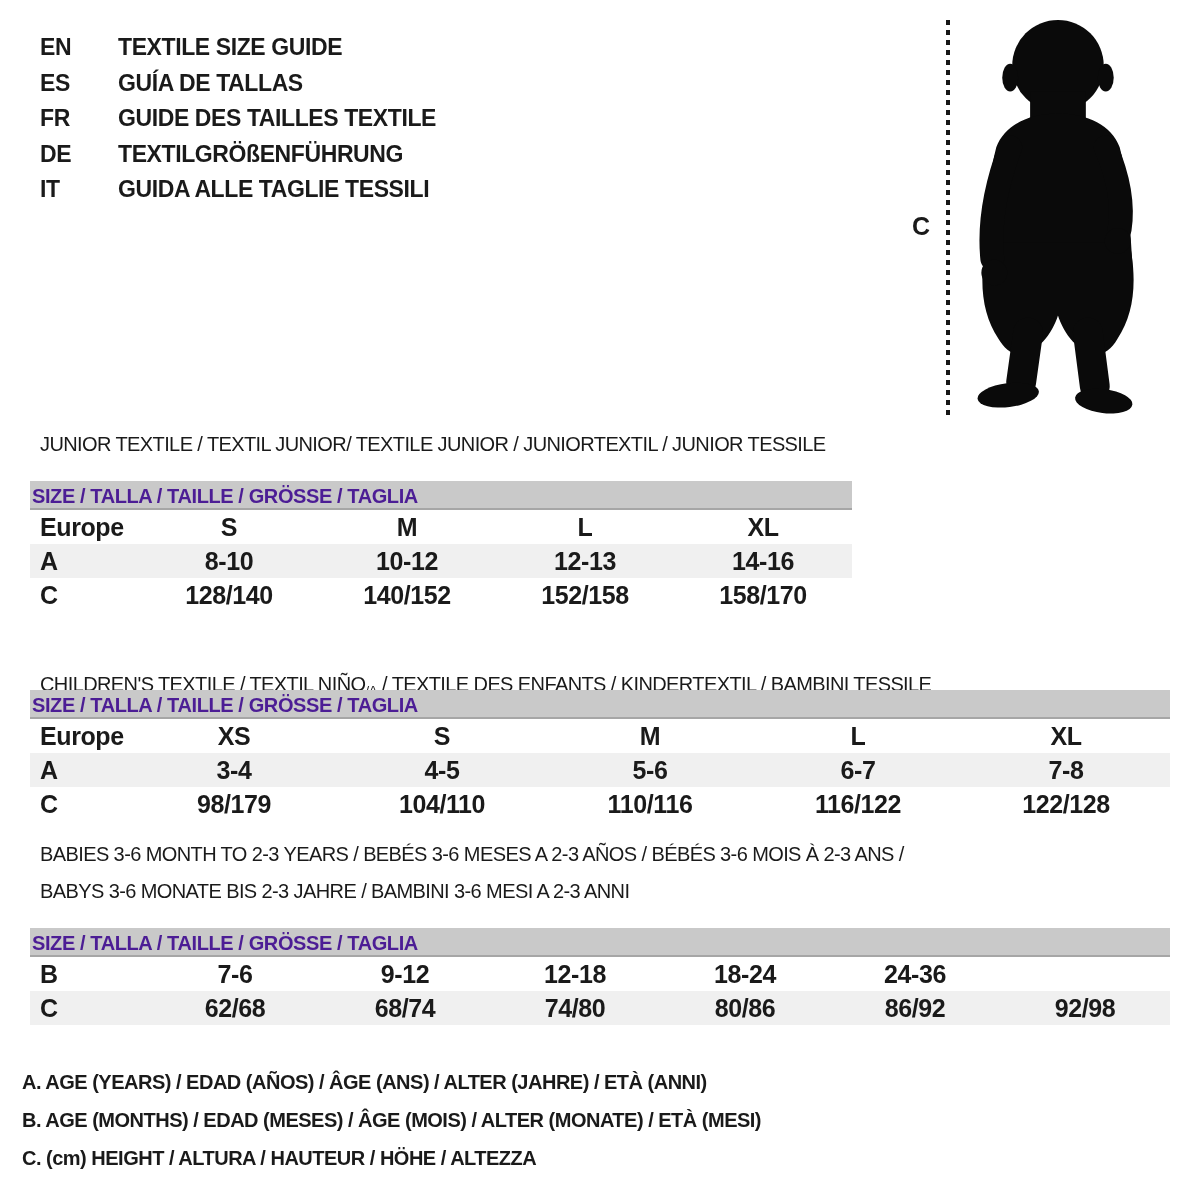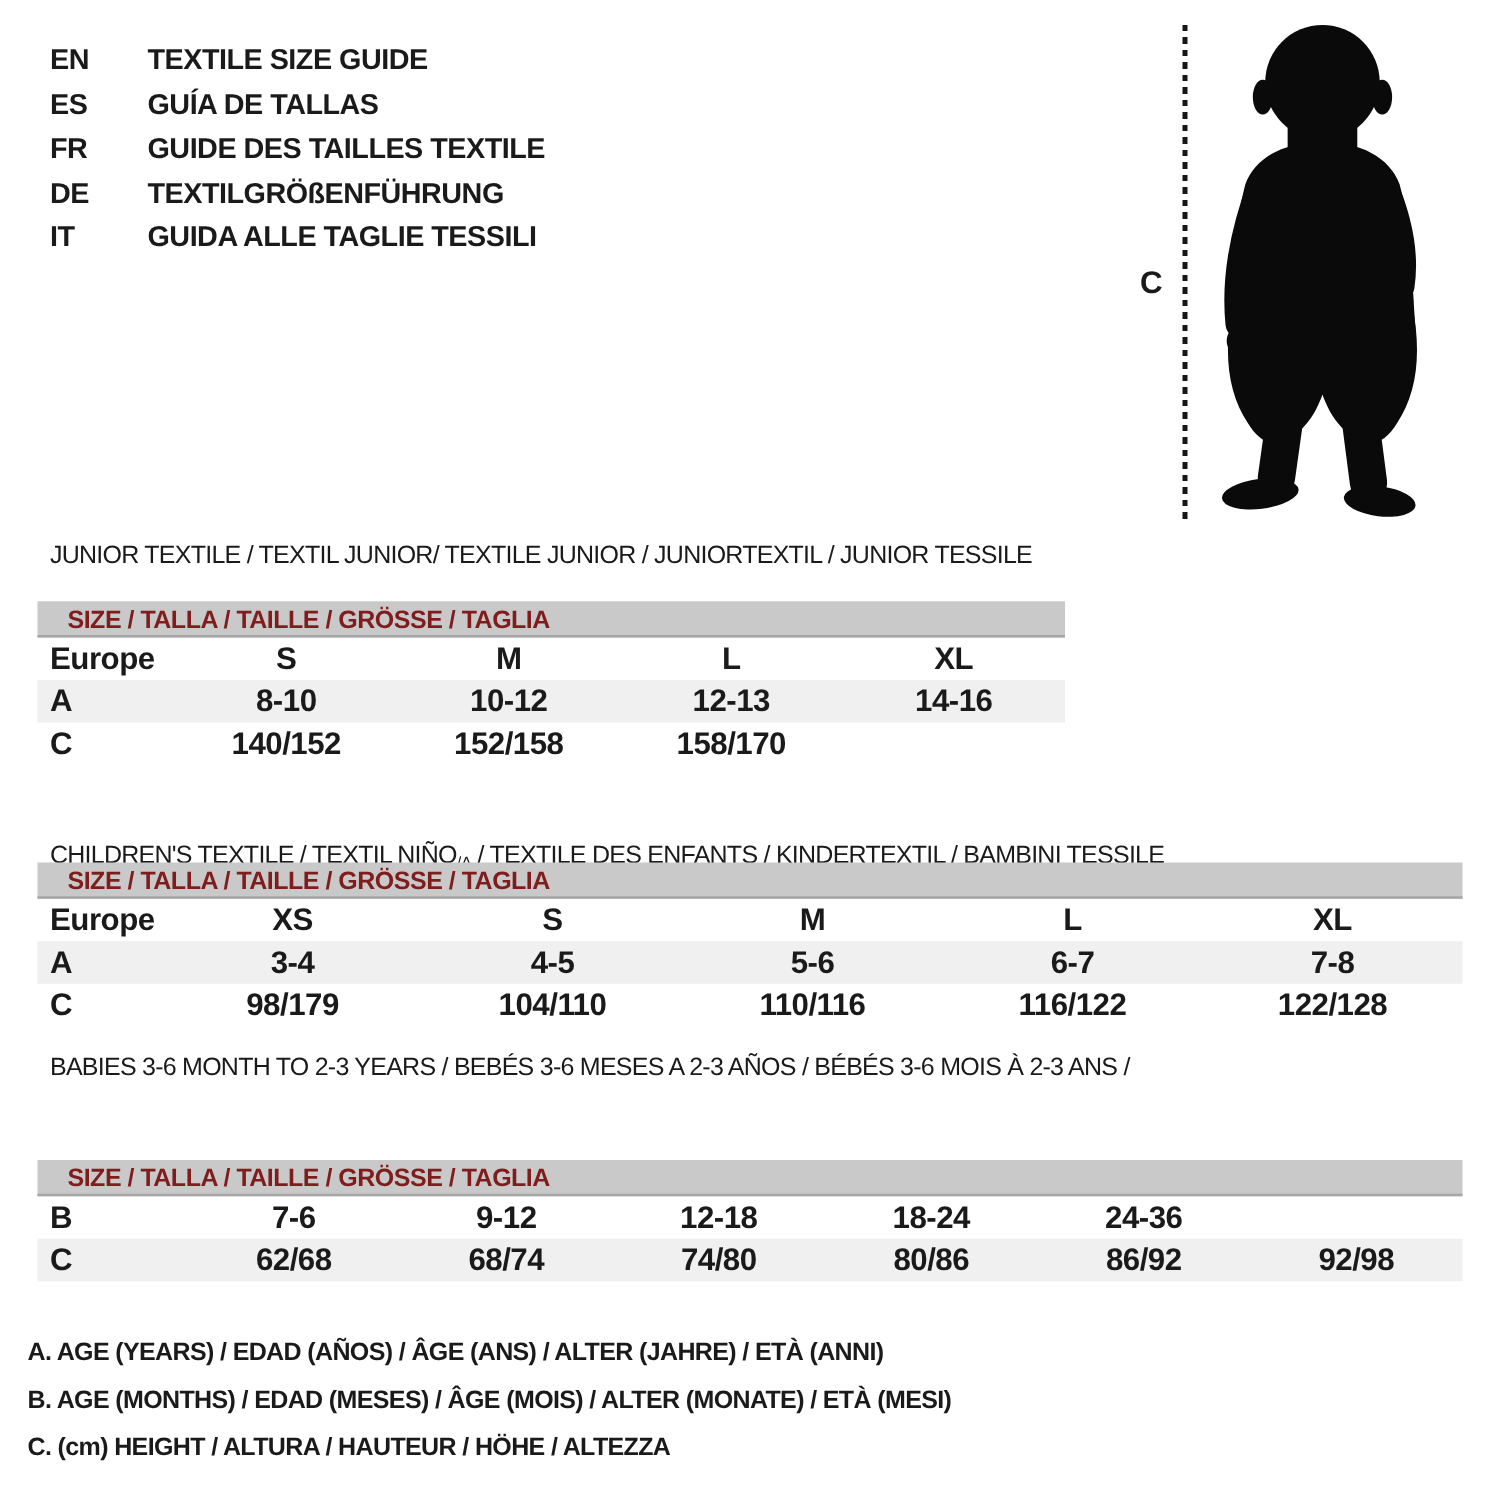--- a/index.html
+++ b/index.html
@@ -34,22 +34,22 @@
   #babies-title-2 { top:880px; }
   .subscript { font-size:13px; vertical-align:-4px; letter-spacing:-0.3px; }
 
   
   .size-table { position:absolute; left:30px; }
   #junior-table   { top:481px; width:822px;  }
   #children-table { top:690px; width:1140px; }
   #babies-table   { top:928px; width:1140px; }
 
   .size-header {
-    height:29px; line-height:30px; background:#c9c9c9; color:#7f1d1d;
-    font-size:20px; padding-left:24px; box-sizing:border-box;
+    height:29px; line-height:30px; background:#c9c9c9; color:#4c1d95;
+    font-size:20px; padding-left:2px; box-sizing:border-box;
     border-bottom:2px solid #a6a6a6; white-space:nowrap;
   }
   .trow { display:grid; height:34px; line-height:34px; font-size:25px; }
   #junior-table   .trow { grid-template-columns:110px repeat(4,1fr); }
   #children-table .trow { grid-template-columns:100px repeat(5,1fr); }
   #babies-table   .trow { grid-template-columns:120px repeat(6,1fr); }
   .trow .rlabel { padding-left:10px; text-align:left; }
   .trow .cell   { text-align:center; }
   .alt { background:#f0f0f0; }
 
@@ -128,20 +128,21 @@
     </div>
     <div class="trow alt">
       <span class="rlabel">A</span>
       <span class="cell">8-10</span>
       <span class="cell">10-12</span>
       <span class="cell">12-13</span>
       <span class="cell">14-16</span>
     </div>
     <div class="trow">
       <span class="rlabel">C</span>
+      <span class="cell">128/140</span>
       <span class="cell">140/152</span>
       <span class="cell">152/158</span>
       <span class="cell">158/170</span>
     </div>
   </div>
 
   <h2 id="children-title" class="section-title"><span>CHILDREN'S TEXTILE / TEXTIL NIÑO</span><span class="subscript">/A</span><span> / TEXTILE DES ENFANTS / KINDERTEXTIL / BAMBINI TESSILE</span></h2>
   <div id="children-table" class="size-table">
     <div class="size-header">
       <span>SIZE / TALLA / TAILLE / GRÖSSE / TAGLIA</span>
@@ -166,20 +167,21 @@
       <span class="rlabel">C</span>
       <span class="cell">98/179</span>
       <span class="cell">104/110</span>
       <span class="cell">110/116</span>
       <span class="cell">116/122</span>
       <span class="cell">122/128</span>
     </div>
   </div>
 
   <h2 id="babies-title-1" class="section-title">BABIES 3-6 MONTH TO 2-3 YEARS / BEBÉS 3-6 MESES A 2-3 AÑOS / BÉBÉS 3-6 MOIS À 2-3 ANS /</h2>
+  <h2 id="babies-title-2" class="section-title">BABYS 3-6 MONATE BIS 2-3 JAHRE / BAMBINI 3-6 MESI A 2-3 ANNI</h2>
   <div id="babies-table" class="size-table">
     <div class="size-header">
       <span>SIZE / TALLA / TAILLE / GRÖSSE / TAGLIA</span>
     </div>
     <div class="trow">
       <span class="rlabel">B</span>
       <span class="cell">7-6</span>
       <span class="cell">9-12</span>
       <span class="cell">12-18</span>
       <span class="cell">18-24</span>

